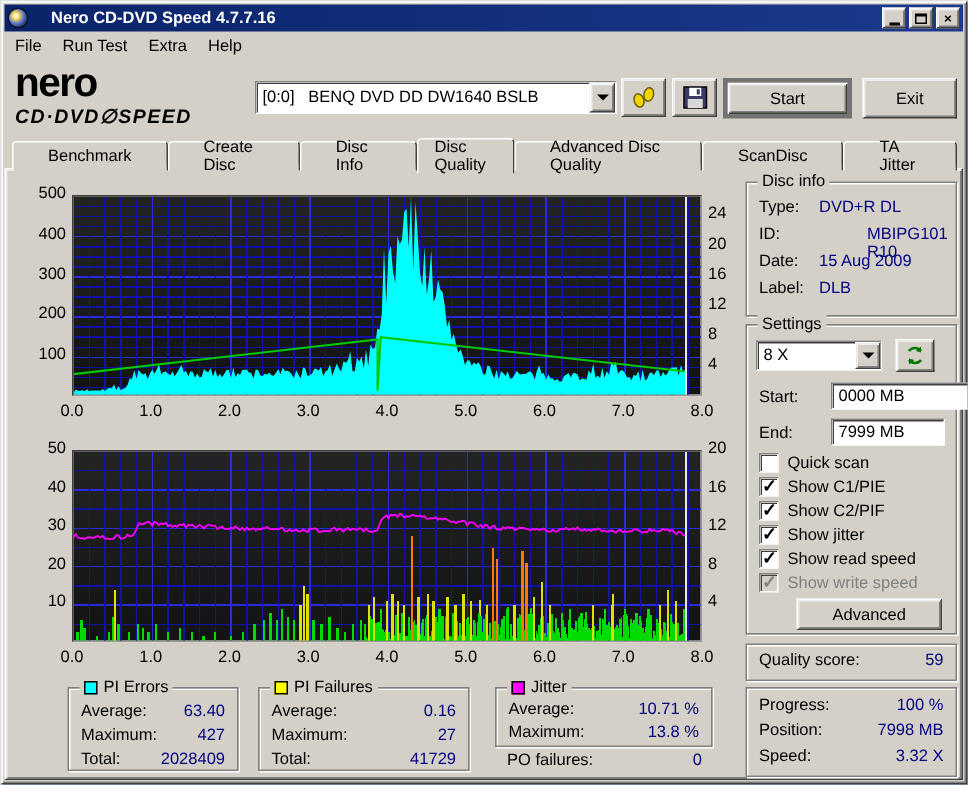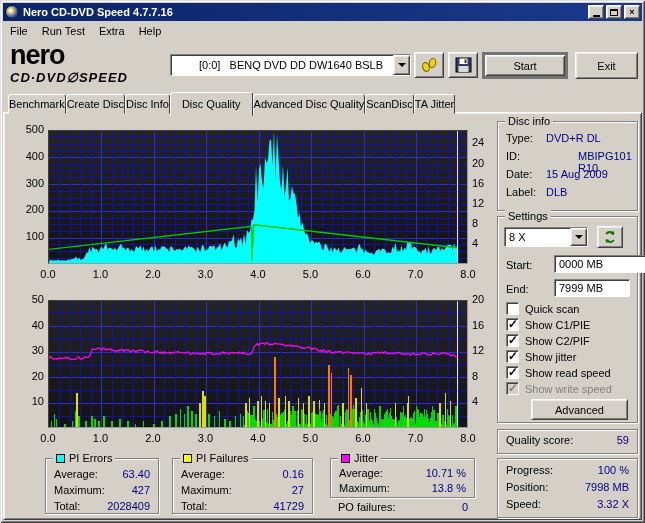--- a/index.html
+++ b/index.html
@@ -3,42 +3,42 @@
 <meta charset="utf-8">
 <style>
   html,body{margin:0;padding:0;background:#3a6ea5;}
   *{box-sizing:border-box;}
   .window{position:relative;width:645px;height:523px;background:#D4D0C8;
     font-family:"Liberation Sans",sans-serif;font-size:11px;color:#000;
     box-shadow:inset 1px 1px 0 #dfdfdf,inset -1px -1px 0 #404040,inset 2px 2px 0 #fff,inset -2px -2px 0 #808080;}
   .abs{position:absolute;}
   
   .titlebar{left:3px;top:3px;width:639px;height:18px;background:linear-gradient(90deg,#0A246A,#1b3a8c);display:flex;align-items:center;padding:0 2px;}
-  .titlebar .title{color:#fff;font-weight:bold;font-size:11px;margin-left:4px;flex:1;white-space:nowrap;}
+  .titlebar .title{color:#fff;font-weight:bold;font-size:11px;margin-left:15px;flex:1;white-space:nowrap;}
   .app-icon{width:14px;height:14px;border-radius:50%;background:radial-gradient(circle at 38% 38%,#fff 0 8%,#ffd24a 22%,#6f86c8 45%,#27407e 70%,#c9a227 88%);border:1px solid #06142e;}
   .winbtn{width:16px;height:14px;background:#D4D0C8;border:1px solid;border-color:#fff #404040 #404040 #fff;box-shadow:inset 1px 1px 0 #ececec,inset -1px -1px 0 #808080;
     display:flex;align-items:center;justify-content:center;font-size:9px;font-weight:bold;margin-left:2px;line-height:1;}
   .glyph-min{width:7px;height:2px;background:#000;margin-top:7px;}
   .glyph-max{width:8px;height:7px;border:1px solid #000;border-top-width:2px;}
   
   .menubar{left:3px;top:21px;width:639px;height:19px;display:flex;align-items:center;}
   .menu-item{padding:2px 7px;}
   
   .logo-nero{left:10px;top:44px;font-weight:bold;font-size:27px;letter-spacing:-1px;line-height:22px;}
   .logo-sub{left:10px;top:70px;font-style:italic;font-weight:bold;font-size:13px;letter-spacing:1px;white-space:nowrap;}
   .combo{background:#fff;border:1px solid;border-color:#808080 #fff #fff #808080;box-shadow:inset 1px 1px 0 #404040;display:flex;align-items:center;}
   .combo .txt{flex:1;padding:0 4px;white-space:pre;overflow:hidden;}
   .drop-btn{width:17px;align-self:stretch;background:#D4D0C8;border:1px solid;border-color:#fff #404040 #404040 #fff;box-shadow:inset 1px 1px 0 #ececec,inset -1px -1px 0 #808080;display:flex;align-items:center;justify-content:center;}
   .arrow-down{width:0;height:0;border-left:4px solid transparent;border-right:4px solid transparent;border-top:4px solid #000;}
   .btn{background:#D4D0C8;border:1px solid;border-color:#fff #404040 #404040 #fff;box-shadow:inset 1px 1px 0 #ececec,inset -1px -1px 0 #808080;
     display:flex;align-items:center;justify-content:center;font-size:11px;}
   .btn.default{border:3px solid #737373;box-shadow:inset 1px 1px 0 #fff,inset -1px -1px 0 #404040,inset 2px 2px 0 #ececec,inset -2px -2px 0 #808080;}
   
   .tabstrip{left:8px;top:90px;width:630px;height:24px;display:flex;align-items:flex-end;}
-  .tab{height:20px;padding:0 0;background:#D4D0C8;border:1px solid;border-color:#fff #404040 transparent #fff;border-radius:3px 3px 0 0;
+  .tab{height:20px;padding:0 23px;background:#D4D0C8;border:1px solid;border-color:#fff #404040 transparent #fff;border-radius:3px 3px 0 0;
     display:flex;align-items:center;position:relative;z-index:1;}
   .tab.active{height:24px;z-index:3;padding:0 11px;margin-bottom:-2px;}
   
   .panel{left:3px;top:112px;width:639px;height:408px;background:#D4D0C8;border:1px solid;border-color:#fff #404040 #404040 #fff;box-shadow:inset 1px 1px 0 #ececec,inset -1px -1px 0 #808080;}
   
   .plot{background:linear-gradient(#242424,#131313);border:1px solid;border-color:#404040 #9a9a9a #9a9a9a #404040;overflow:hidden;}
   .plot svg{display:block;}
   .tick{position:absolute;font-size:11px;white-space:nowrap;}
   
   .gbox{border:1px solid #808080;box-shadow:1px 1px 0 #fff,inset 1px 1px 0 #fff;}
@@ -77,21 +77,21 @@
     <span class="menu-item">File</span>
     <span class="menu-item">Run Test</span>
     <span class="menu-item">Extra</span>
     <span class="menu-item">Help</span>
   </div>
 
   <div class="abs logo-nero">nero</div>
   <div class="abs logo-sub">
     <span>CD·DVD</span><span>∅</span><span>SPEED</span>
   </div>
-  <div class="abs combo" style="left:170px;top:54px;width:241px;height:22px;padding-left:24px;">
+  <div class="abs combo" style="left:170px;top:54px;width:241px;height:22px;">
     <span class="txt">[0:0]   BENQ DVD DD DW1640 BSLB</span>
     <span class="drop-btn">
         <span class="arrow-down"></span>
       </span>
   </div>
   <div class="abs btn" style="left:414px;top:52px;width:30px;height:26px;">
     <svg width="18" height="16" viewBox="0 0 18 16">
       <ellipse cx="6" cy="10" rx="3.2" ry="4.5" fill="#f2d400" stroke="#6b5c00" stroke-width="1" transform="rotate(-18 6 10)"></ellipse>
       <ellipse cx="12.5" cy="6" rx="3.2" ry="4.5" fill="#f2d400" stroke="#6b5c00" stroke-width="1" transform="rotate(14 12.5 6)"></ellipse>
     </svg>

